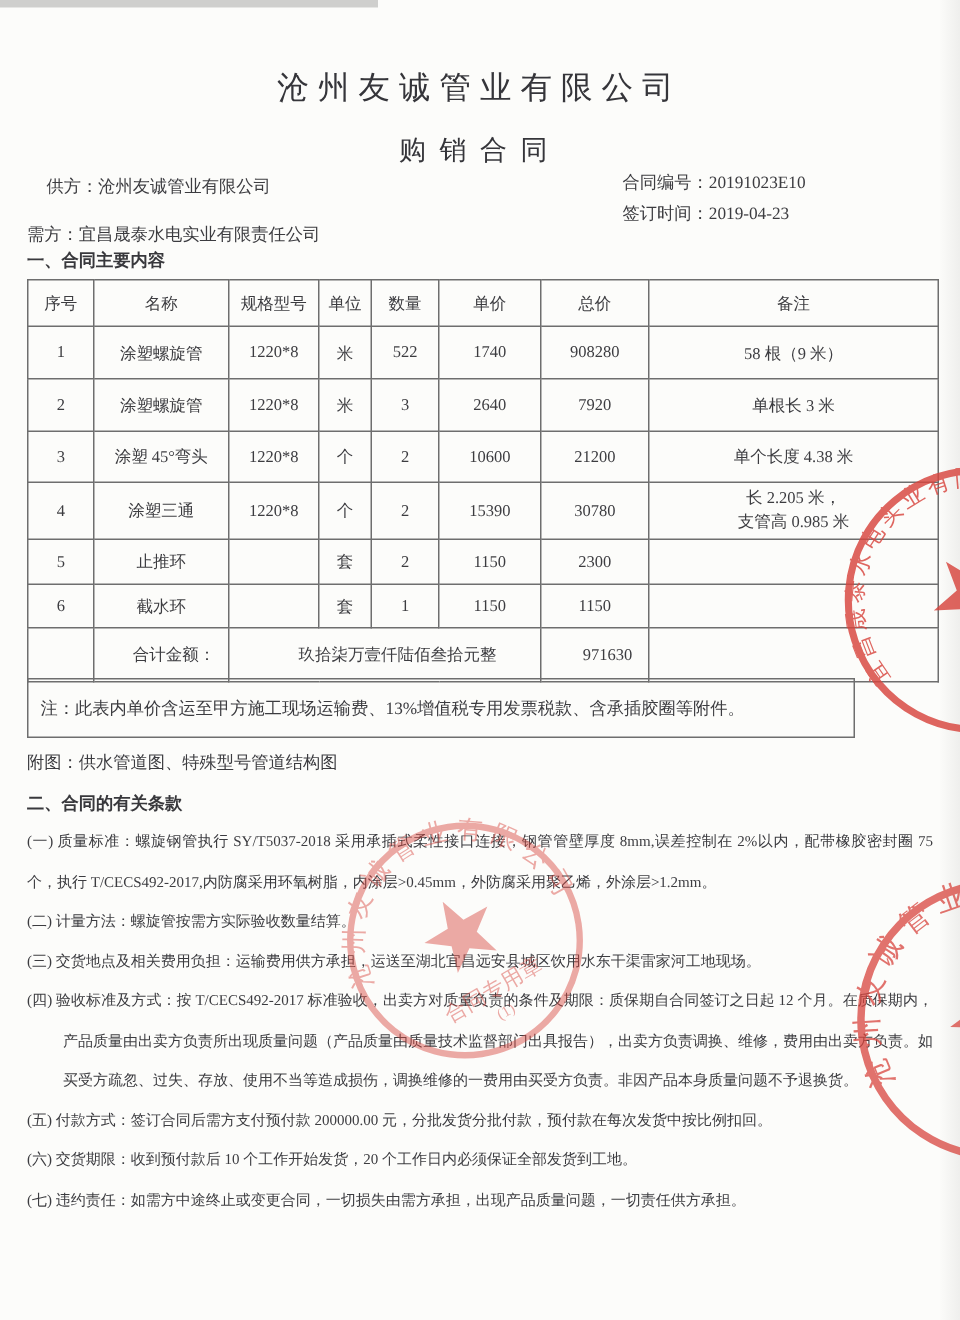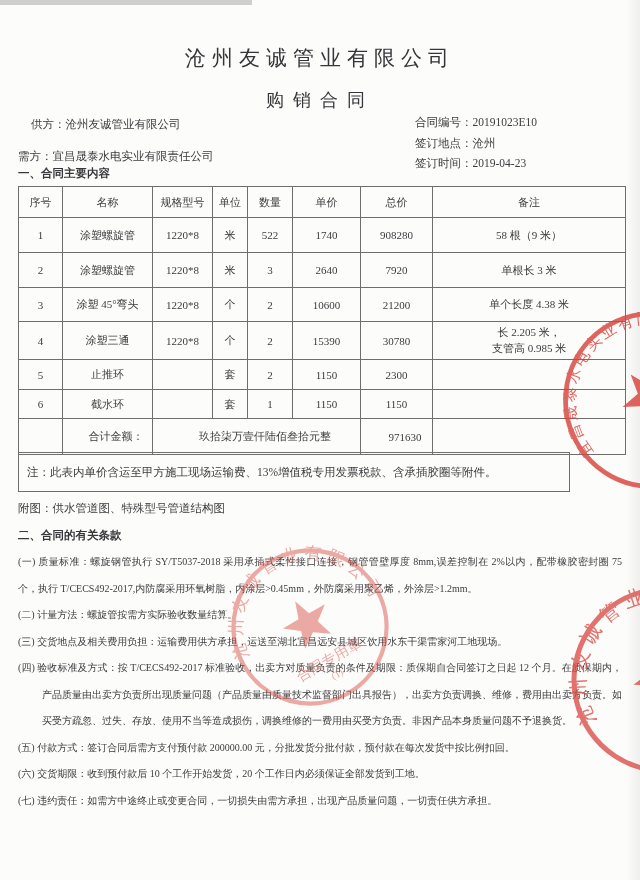--- a/index.html
+++ b/index.html
@@ -51,21 +51,20 @@
 
   <div class="abs title">沧州友诚管业有限公司</div>
   <div class="abs subtitle">购销合同</div>
 
   <div class="abs line party-supplier">
     <span>供方：</span><span>沧州友诚管业有限公司</span>
   </div>
 
   <div class="abs meta">
     <div><span>合同编号：</span><span>20191023E10</span></div>
-    <div><span>签订地点：</span><span>沧州</span></div>
     <div><span>签订时间：</span><span>2019-04-23</span></div>
   </div>
 
   <div class="abs line party-buyer">
     <span>需方：</span><span>宜昌晟泰水电实业有限责任公司</span>
   </div>
 
   <div class="abs sec-heading sec1-heading">一、合同主要内容</div>
 
   <table class="items">

